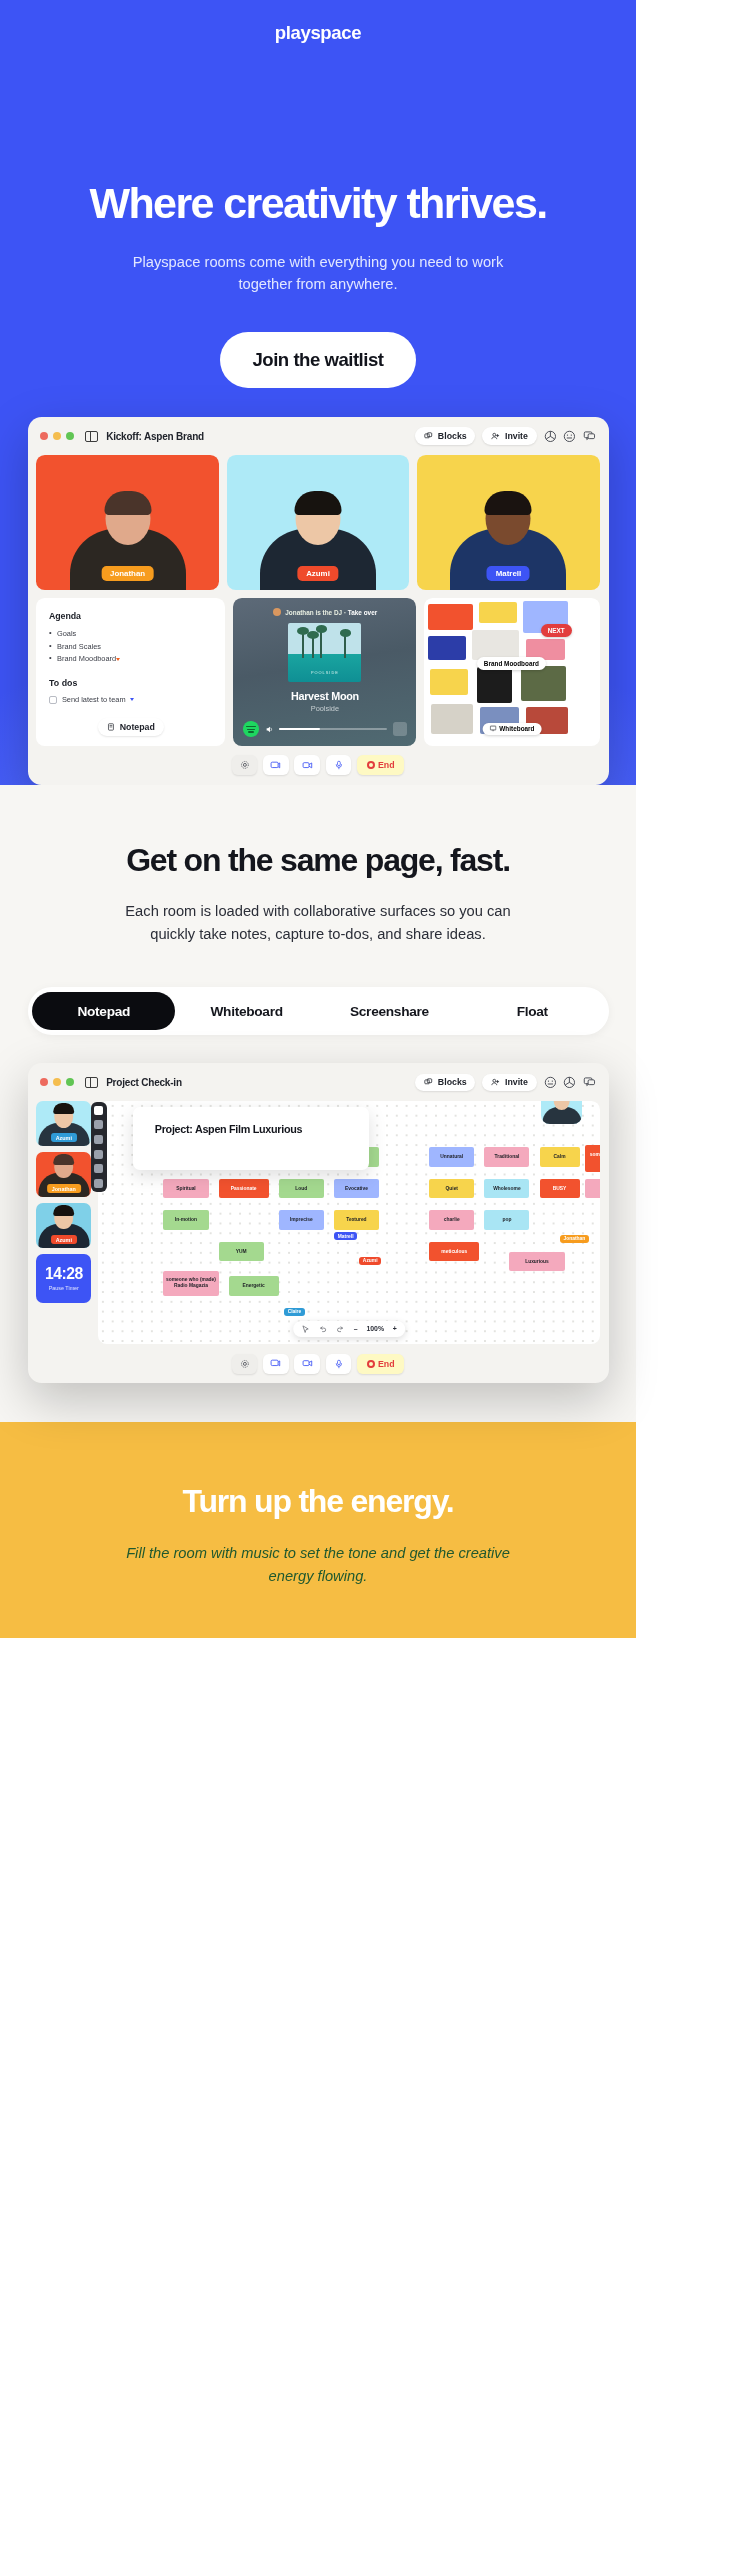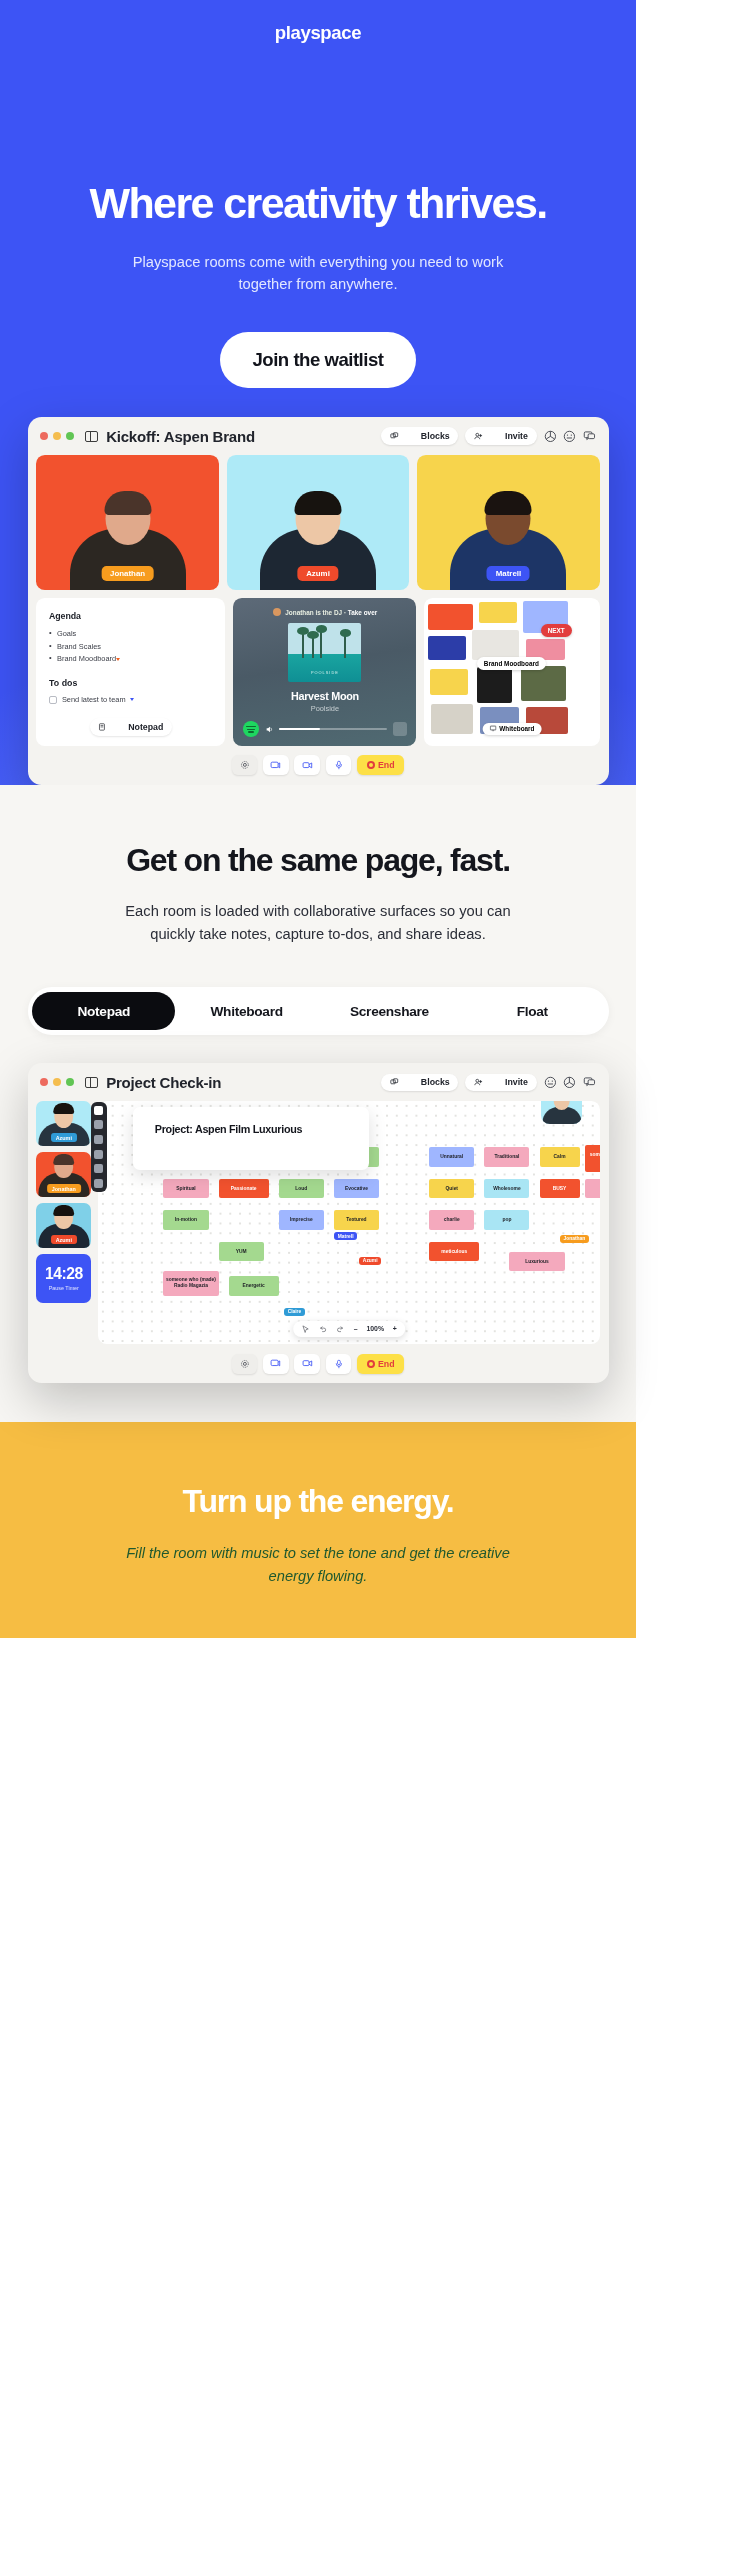--- a/index.html
+++ b/index.html
@@ -96,37 +96,37 @@
     margin-left: 11.8px;
     position: relative;
     flex: none;
   }
   .panel-icon:after {
     content: ""; position: absolute;
     left: 3.4px; top: 0; bottom: 0;
     width: 1.3px; background: #3c3c3c;
   }
   .win-title {
-    font-size: 15px;
+    font-size: 10px;
     font-weight: bold;
     color: #21242c;
     margin-left: 7.9px;
     letter-spacing: -0.2px;
     white-space: nowrap;
   }
   .win-actions {
     margin-left: auto;
     display: flex;
     align-items: center;
     gap: 6.9px;
   }
   .pill {
     display: inline-flex;
     align-items: center;
-    gap: 22px;
+    gap: 5px;
     background: #fff;
     border-radius: 19.6px;
     padding: 3.9px 8.8px;
     font-size: 8.8px;
     font-weight: bold;
     color: #21242c;
     box-shadow: 0 1px 2px rgba(0,0,0,0.10);
     white-space: nowrap;
     border: none;
     cursor: pointer;
@@ -230,21 +230,21 @@
   
   .ctl-bar { display: flex; justify-content: center; gap: 5.9px; margin-top: 9.8px; }
   .ctl {
     width: 25.5px; height: 19.6px; border-radius: 5.9px; background: #fff;
     display: flex; align-items: center; justify-content: center;
     box-shadow: 0 1px 2px rgba(0,0,0,0.10); border: none; cursor: pointer;
   }
   .ctl.gear { background: #efeeeb; }
   .end-btn {
     display: flex; align-items: center; gap: 3px;
-    background: #fde047; border-radius: 5.9px; padding: 0 9.8px; height: 19.6px;
+    background: #fef9c3; border-radius: 5.9px; padding: 0 9.8px; height: 19.6px;
     font-size: 8.8px; font-weight: bold; color: #e23d3d;
     box-shadow: 0 1px 2px rgba(0,0,0,0.10); border: none; cursor: pointer;
     font-family: "Liberation Sans", sans-serif;
   }
   .end-dot { width: 7.9px; height: 7.9px; border-radius: 50%; border: 2px solid #e23d3d; }
 
   
   .sec2 { background: #f7f6f3; padding: 57px 0 39px; }
   .sec-title {
     text-align: center; font-size: 32px; font-weight: bold;

